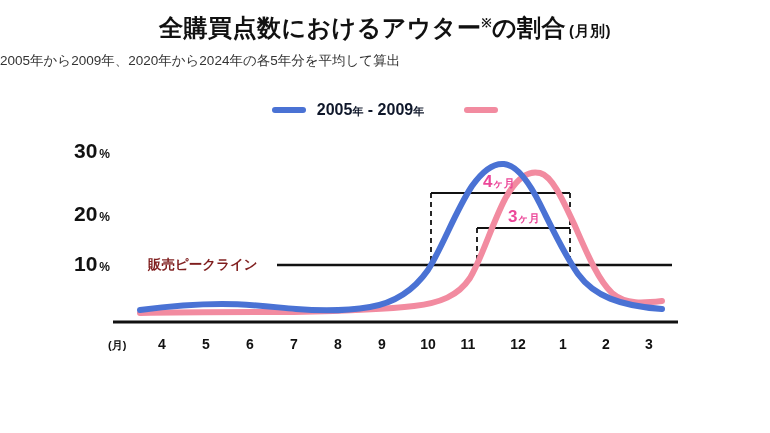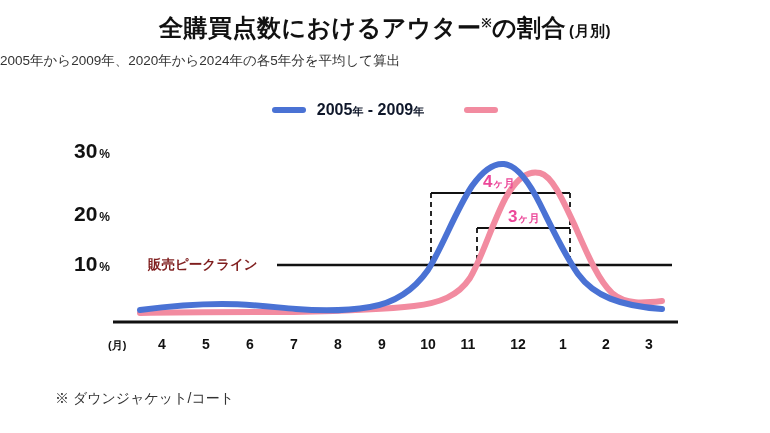--- a/index.html
+++ b/index.html
@@ -216,15 +216,14 @@
     <div class="xlabel" style="left:338px;">8</div>
     <div class="xlabel" style="left:382px;">9</div>
     <div class="xlabel" style="left:428px;">10</div>
     <div class="xlabel" style="left:468px;">11</div>
     <div class="xlabel" style="left:518px;">12</div>
     <div class="xlabel" style="left:563px;">1</div>
     <div class="xlabel" style="left:606px;">2</div>
     <div class="xlabel" style="left:649px;">3</div>
   </div>
 
-  <div class="footnote">※ ダウンジャケット/コート</div>
 
 </div>
 
 </body></html>

